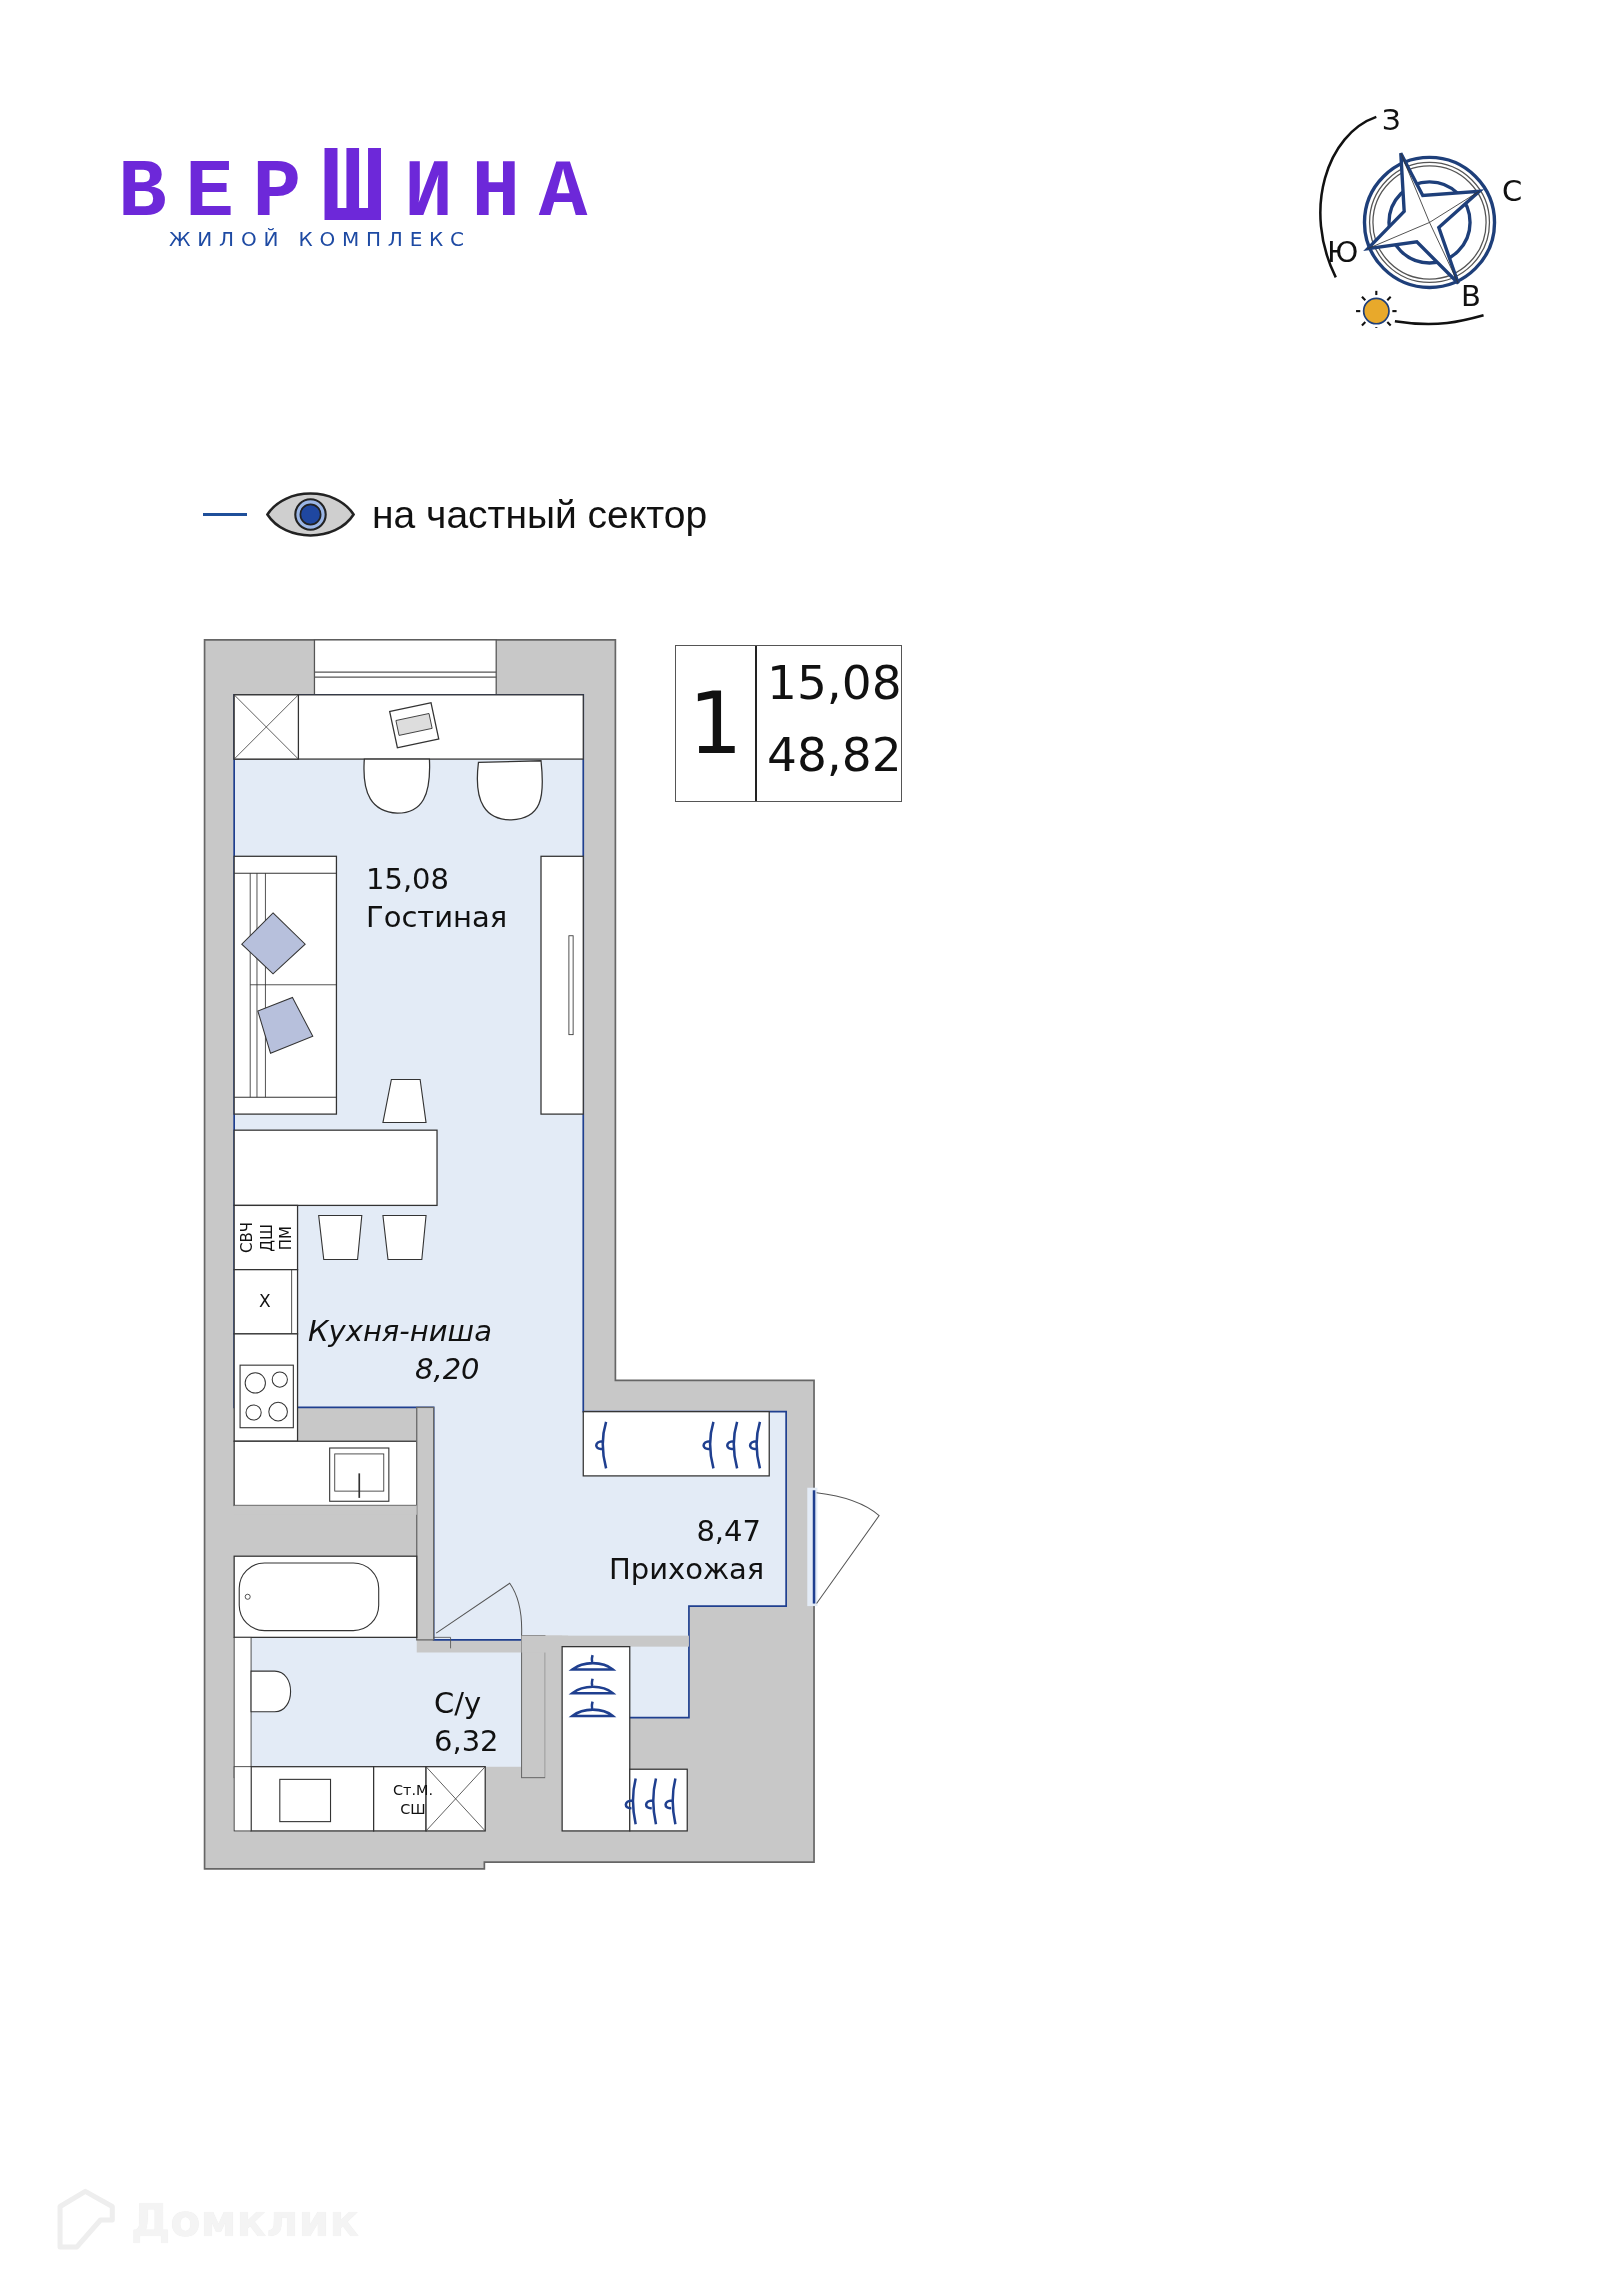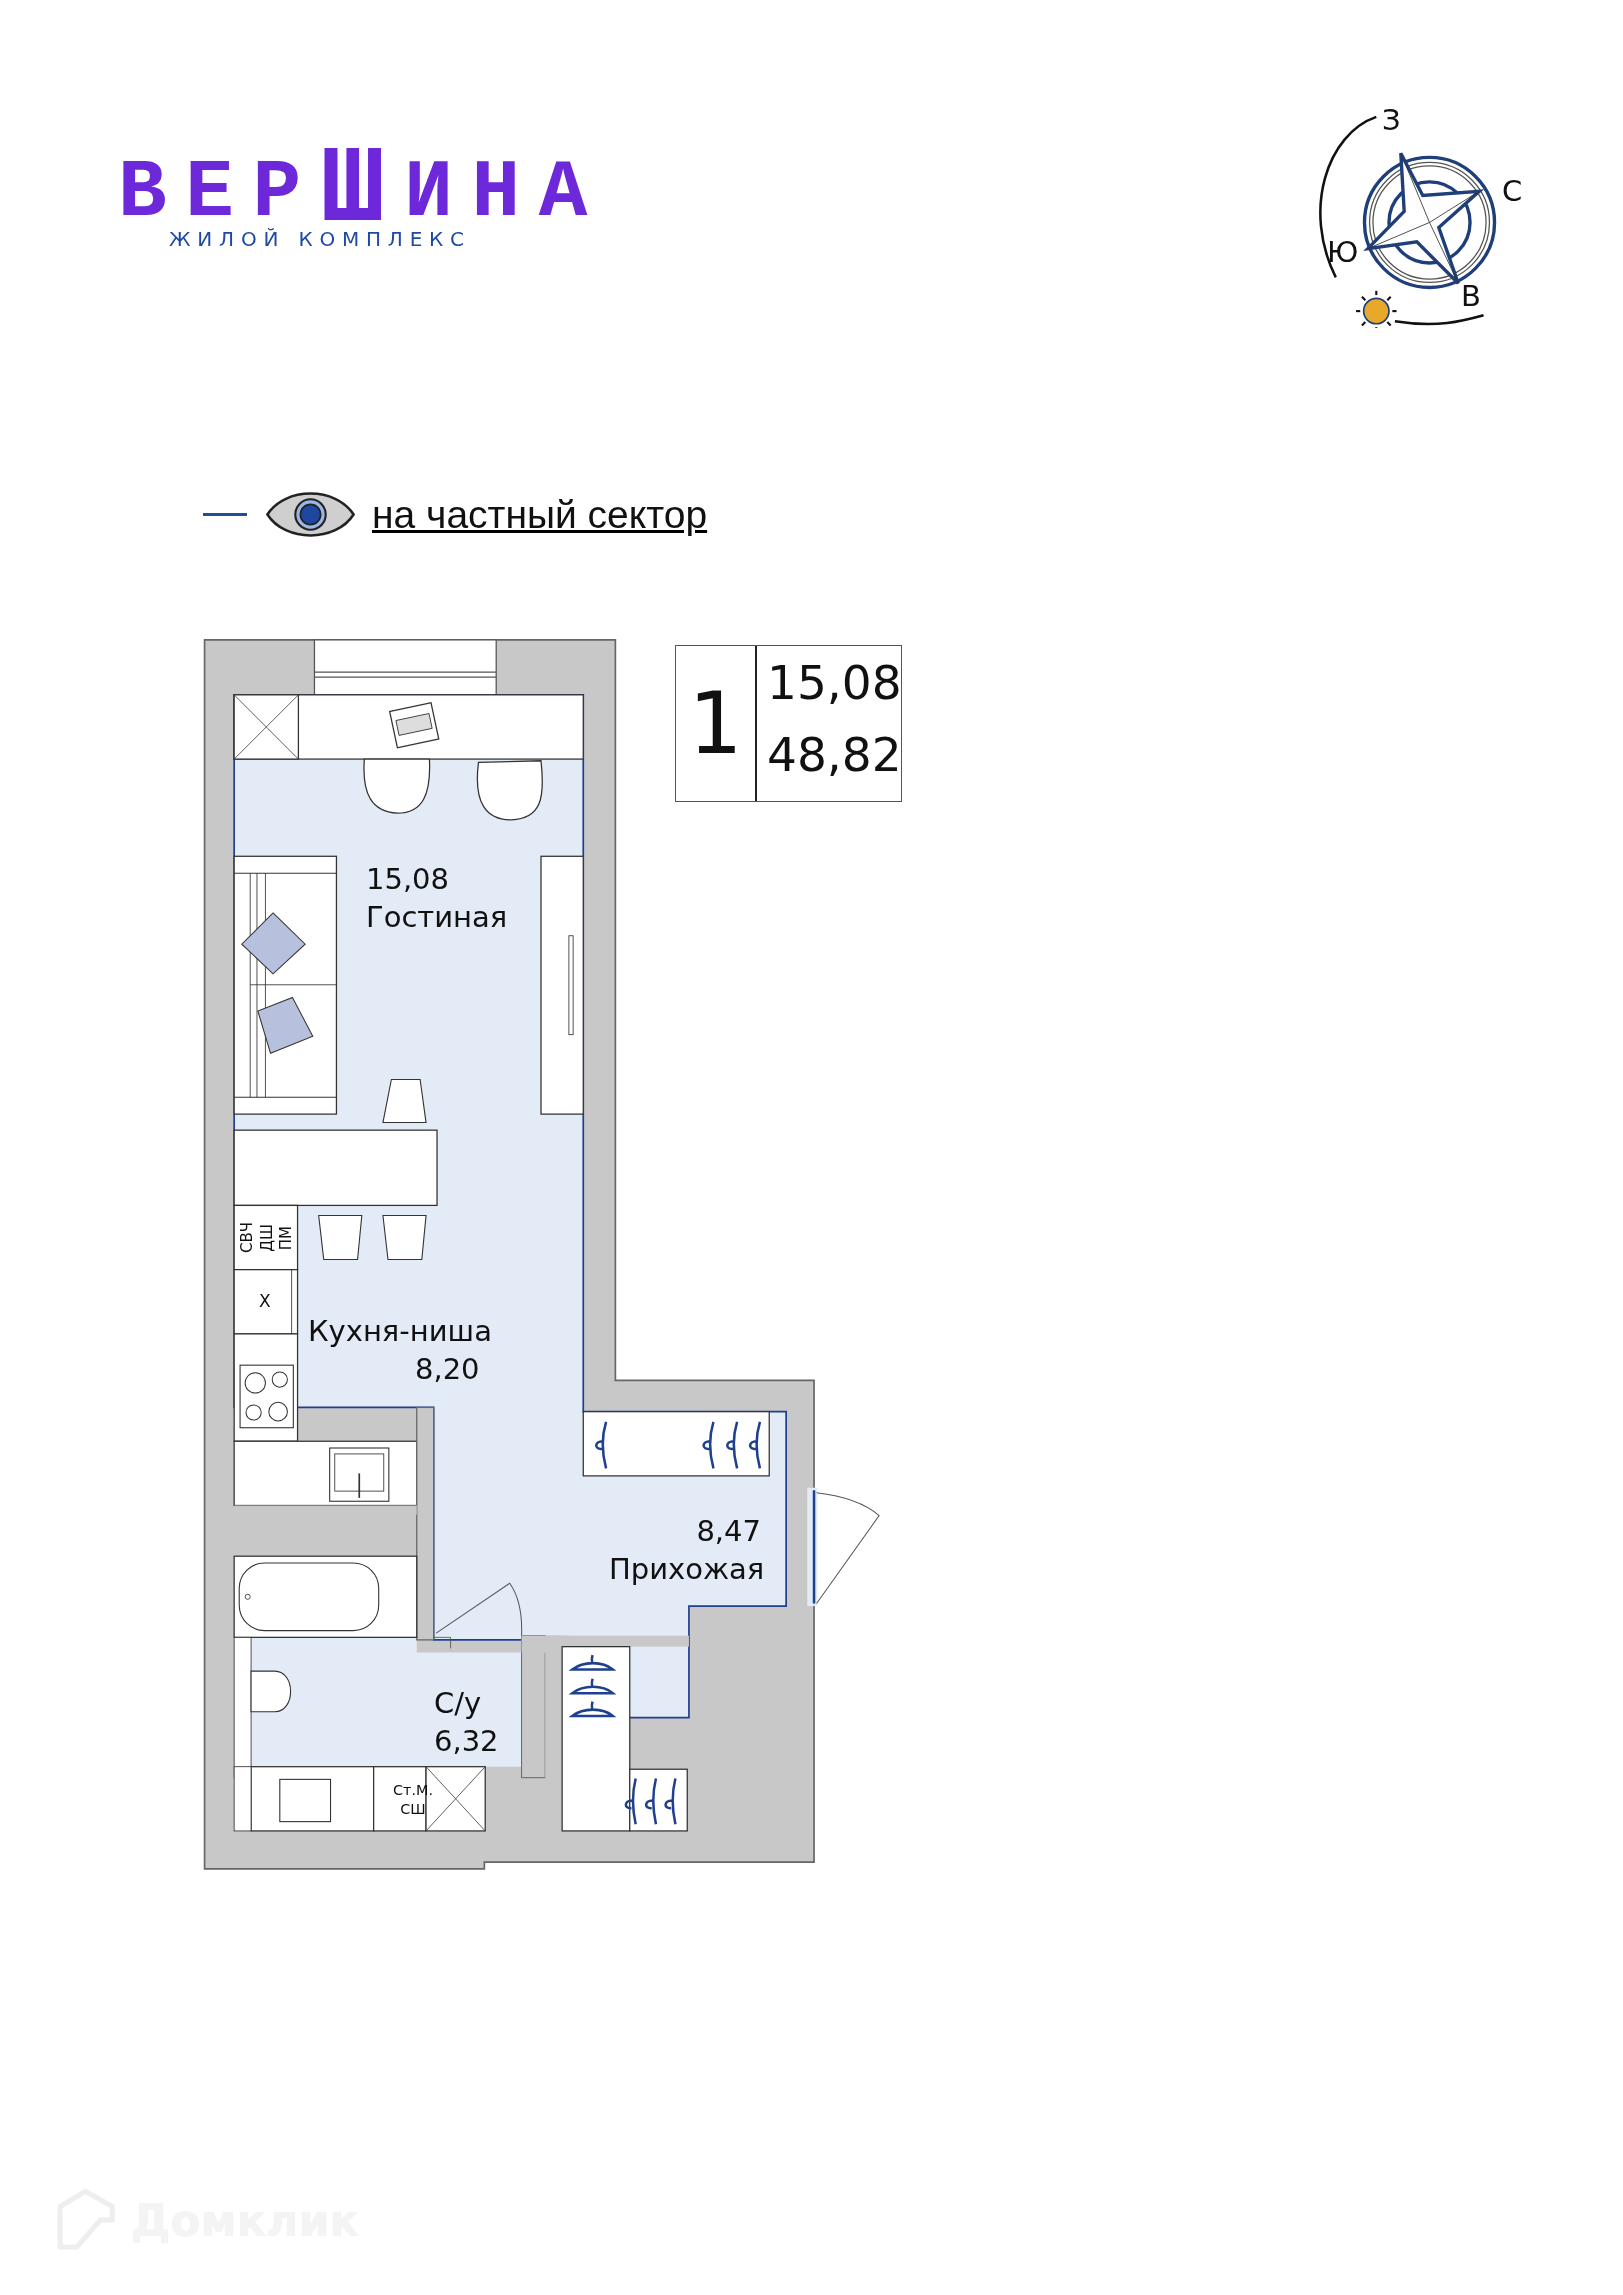--- a/index.html
+++ b/index.html
@@ -1,21 +1,21 @@
 <!DOCTYPE html>
 <html style="font-size:13.5px"><head>
 <meta charset="utf-8">
 <style>
   html, body { margin:0; padding:0; background:#ffffff; }
   body { width:1623px; height:2295px; position:relative; overflow:hidden; font-family:"DejaVu Sans", sans-serif; }
   .abs { position:absolute; }
   .logo-title { left:118px; top:131px; font-family:Liberation Mono, monospace; font-weight:bold; font-size:81px; letter-spacing:18.6px; color:#6d28d9; line-height:1; }
   .logo-title .big { font-size:110px; display:inline-block; transform:translateY(5px); letter-spacing:18.6px; }
   .logo-sub { left:169px; top:227px; font-family:"DejaVu Sans", sans-serif; font-size:20px; letter-spacing:6.8px; color:#1e4aa3; }
-  .legend { left:203px; top:490px; display:flex; align-items:center;text-decoration:underline; }
+  .legend { left:203px; top:490px; display:flex; align-items:center; }
   .legend-line { width:44px; height:3.4px; background:#1f4f9a; margin-right:17px; }
   .legend-text { font-family:"Liberation Sans", sans-serif; font-size:39px; color:#111; margin-left:15px; }
   .info-box { left:675px; top:645px; width:227px; height:157px; border:1.7px solid #555; box-sizing:border-box; }
   .info-rooms { position:absolute; left:0; top:0; width:79px; height:100%; display:flex; align-items:center; justify-content:center; font-size:85px; color:#111; border-right:2.5px solid #222; }
   .info-area { position:absolute; left:91px; font-size:47px; color:#111; }
   .room-label { font-family:"DejaVu Sans", sans-serif; font-size:29px; color:#111; line-height:1.3; }
   .small-label { font-family:"DejaVu Sans", sans-serif; color:#111; }
   .watermark { left:55px; top:2186px; font-family:"DejaVu Sans", sans-serif; font-weight:bold; font-size:44px; color:#f4f4f4; text-shadow:0 0 0.8px #e6e6e6; display:flex; align-items:center; gap:12px; }
 </style>
 </head>
@@ -183,21 +183,21 @@
       <path d="M752,2104 C748,2120 748,2140 752,2158 M748,2130 C738,2130 738,2140 747,2139"></path>
       <path d="M776,2104 C772,2120 772,2140 776,2158 M772,2130 C762,2130 762,2140 771,2139"></path>
       <path d="M799,2104 C795,2120 795,2140 799,2158 M795,2130 C785,2130 785,2140 794,2139"></path>
     </g>
   </svg>
 
   <div class="abs room-label" style="left:366px; top:861px;">
     <div>15,08</div>
     <div>Гостиная</div>
   </div>
-  <div class="abs room-label" style="left:308px; top:1313px;">
+  <div class="abs room-label" style="left:308px; top:1313px;font-style:italic;">
     <div>Кухня-ниша</div>
     <div style="padding-left:107px;">8,20</div>
   </div>
   <div class="abs room-label" style="left:609px; top:1513px; text-align:right; width:152px;">
     <div style="padding-right:0;">8,47</div>
     <div>Прихожая</div>
   </div>
   <div class="abs room-label" style="left:394px; top:1685px;margin-left:40px;">
     <div>С/у</div>
     <div>6,32</div>

